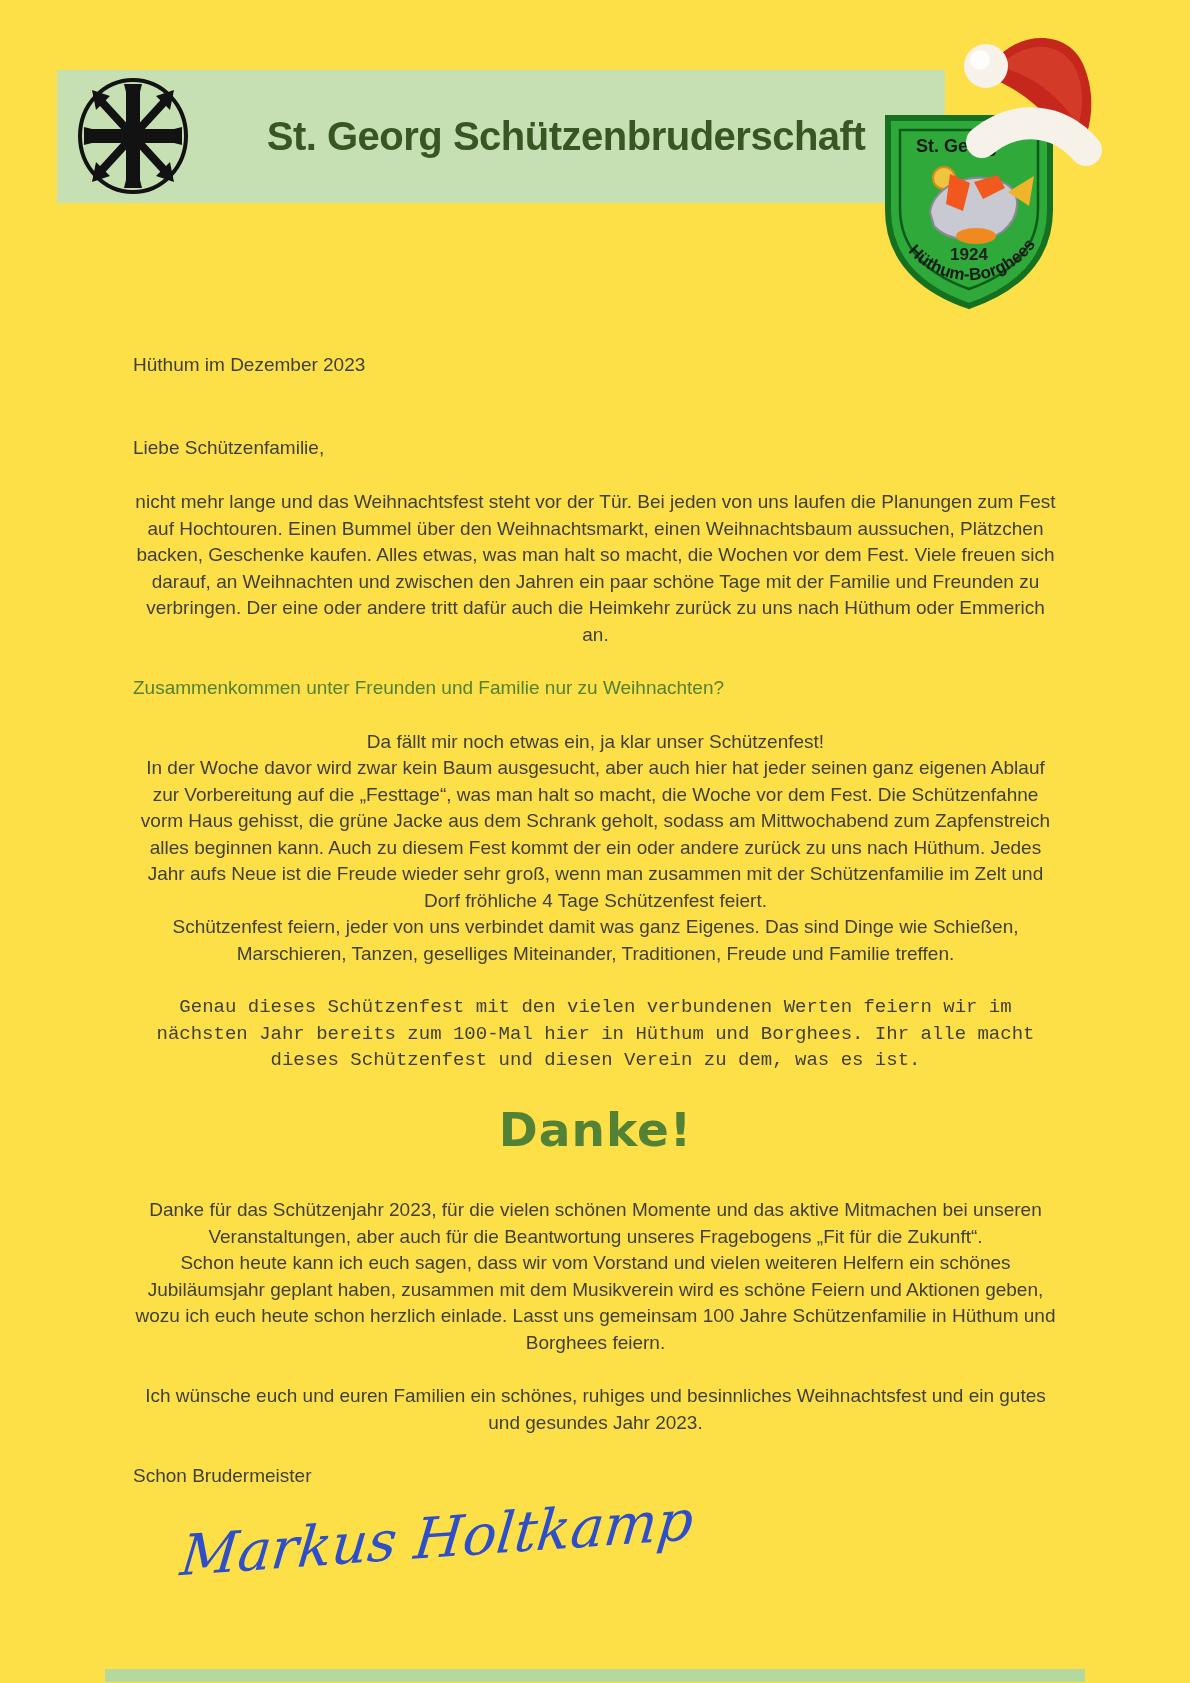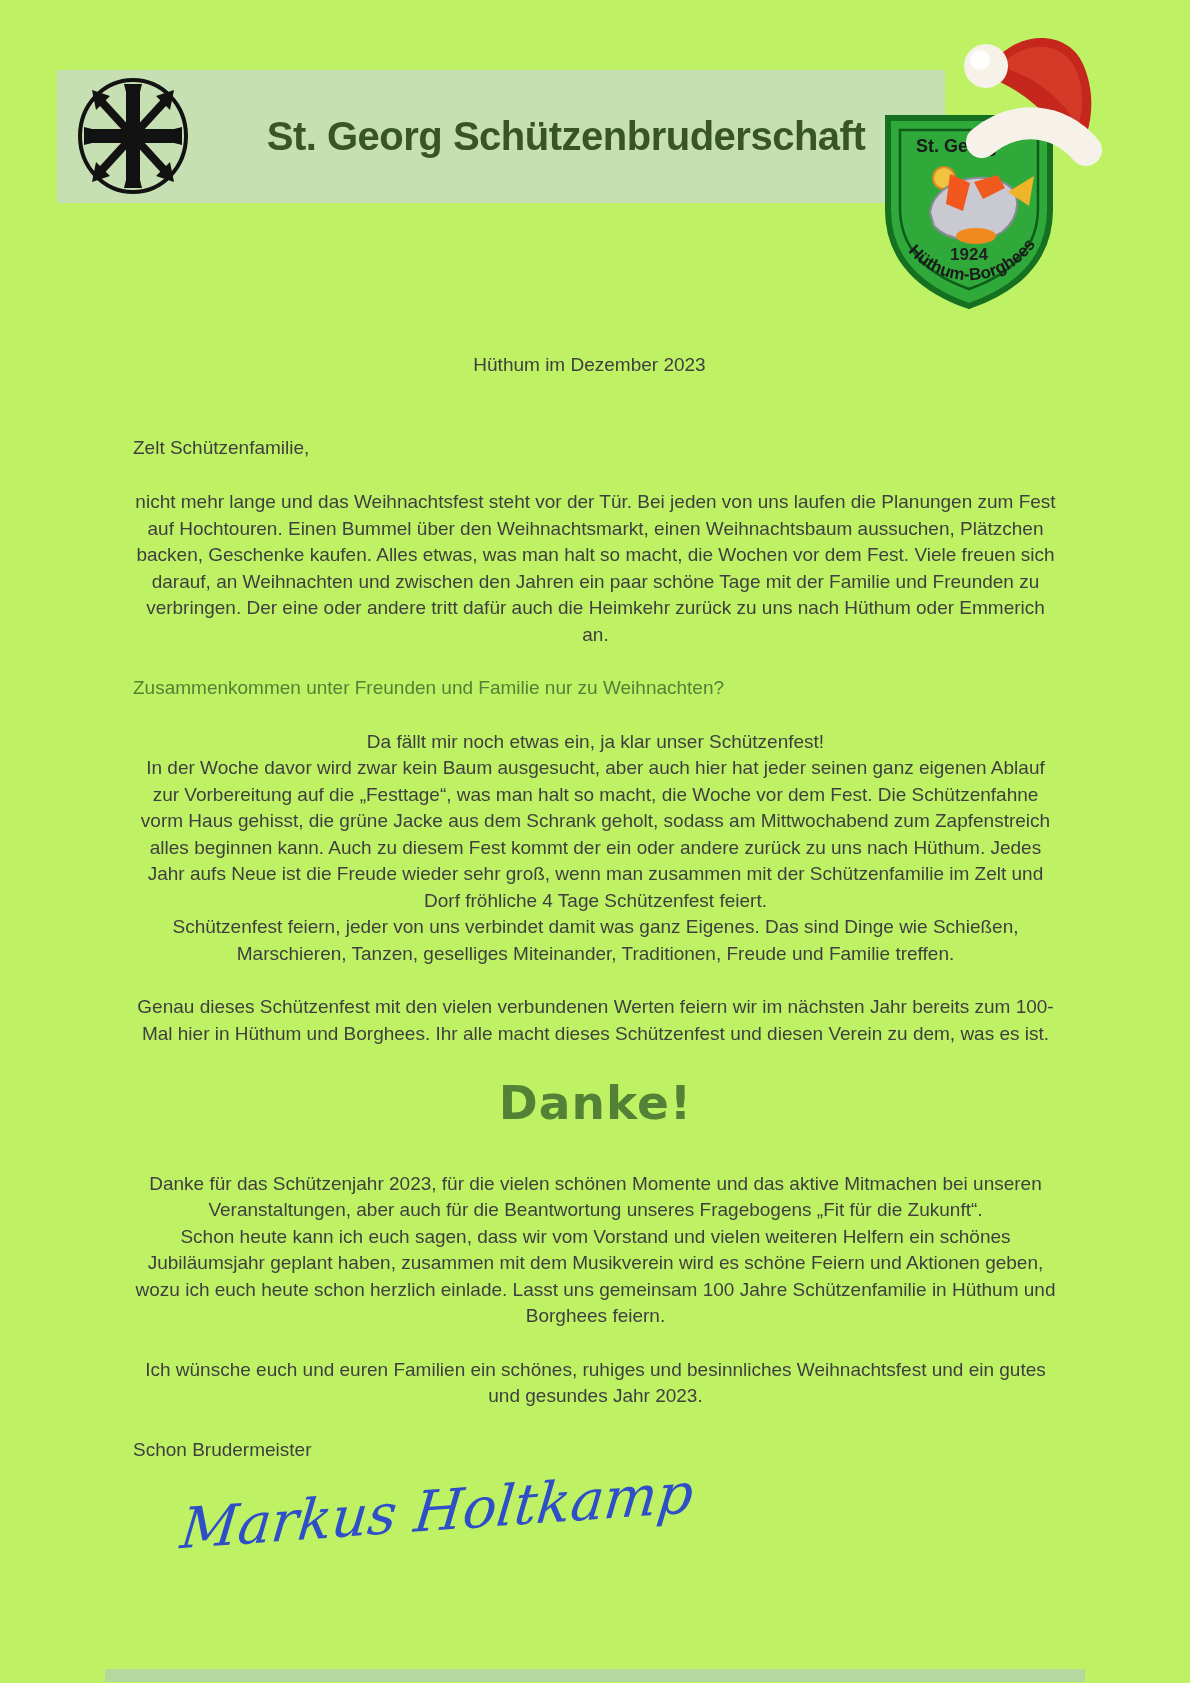--- a/index.html
+++ b/index.html
@@ -1,17 +1,17 @@
 <!DOCTYPE html>
 <html lang="de"><head>
 <meta charset="utf-8">
 <style>
   html,body { margin:0; padding:0; background:#ffffff; }
   .page {
-    position:relative; width:1190px; height:1683px; background:#bef264;
+    position:relative; width:1190px; height:1683px; background:#fde047;
     font-family:"Liberation Sans", sans-serif; color:#3f3f3f; overflow:hidden;
   }
 
   
   .banner {
     position:absolute; left:57px; top:70px; width:888px; height:133px;
     background:#c6e0b4; display:flex; flex-direction:column;
     align-items:center; justify-content:center;
   }
   .banner-title {
@@ -22,24 +22,24 @@
 
   
   .crest { position:absolute; left:878px; top:112px; }
   .santa-hat { position:absolute; left:948px; top:22px; }
 
   
   .letter {
     position:absolute; left:133px; top:352px; width:925px;
     font-size:19px; line-height:26.5px; color:#3f3f3f;
   }
-  .date-line { text-align:center; margin:0 12px 56px 0; }
+  .date-line { text-align:left; margin:0 12px 56px 0; }
   .salutation { margin:0 0 28px 0; }
   .para { margin:0 0 27px 0; white-space:pre-line;text-align:center; }
-  .para.tight { margin-bottom:0; }
+  .para.tight { margin-bottom:0;font-family:Liberation Mono, monospace; }
   .green-heading { color:#538135; font-weight:normal; margin:0 0 27px 0; }
   .emphasis { color:#282828; letter-spacing:0.2px; margin:0; white-space:pre-line; }
   .danke {
     text-align:center; color:#538135; font-size:47px; line-height:1.1;
     font-weight:bold; letter-spacing:1px;
     font-family:"DejaVu Sans", sans-serif; margin:30px 0 42px 0;
   }
   .closing { margin:27px 0 0 0; }
   .signature {
     margin:38px 0 0 48px; color:#2e4fc7; font-size:56px; line-height:1;
@@ -110,21 +110,21 @@
       <path d="M42,44 C70,6 120,8 135,42 C150,76 143,112 128,136 C112,104 86,76 52,60 Z" fill="#c5271c"></path>
       <path d="M56,40 C80,18 112,20 126,44 C136,62 136,86 130,104 C116,80 92,58 62,48 Z" fill="#e04b33" opacity="0.55"></path>
       <path d="M34,120 C68,92 110,96 138,128" stroke="#f6f2ea" stroke-width="32" fill="none" stroke-linecap="round"></path>
       <circle cx="38" cy="44" r="22" fill="#f6f2ea"></circle>
       <circle cx="32" cy="38" r="10" fill="#ffffff" opacity="0.8"></circle>
     </svg>
   </div>
 
   <div class="letter">
     <p class="date-line">Hüthum im Dezember 2023</p>
-    <p class="salutation">Zelt Schützenfamilie,</p>
+    <p class="salutation">Liebe Schützenfamilie,</p>
     <p class="para">nicht mehr lange und das Weihnachtsfest steht vor der Tür. Bei jeden von uns laufen die Planungen zum Fest auf Hochtouren. Einen Bummel über den Weihnachtsmarkt, einen Weihnachtsbaum aussuchen, Plätzchen backen, Geschenke kaufen. Alles etwas, was man halt so macht, die Wochen vor dem Fest. Viele freuen sich darauf, an Weihnachten und zwischen den Jahren ein paar schöne Tage mit der Familie und Freunden zu verbringen. Der eine oder andere tritt dafür auch die Heimkehr zurück zu uns nach Hüthum oder Emmerich an.</p>
     <p class="green-heading">Zusammenkommen unter Freunden und Familie nur zu Weihnachten?</p>
     <p class="para">Da fällt mir noch etwas ein, ja klar unser Schützenfest!
 In der Woche davor wird zwar kein Baum ausgesucht, aber auch hier hat jeder seinen ganz eigenen Ablauf zur Vorbereitung auf die „Festtage“, was man halt so macht, die Woche vor dem Fest. Die Schützenfahne vorm Haus gehisst, die grüne Jacke aus dem Schrank geholt, sodass am Mittwochabend zum Zapfenstreich alles beginnen kann. Auch zu diesem Fest kommt der ein oder andere zurück zu uns nach Hüthum. Jedes Jahr aufs Neue ist die Freude wieder sehr groß, wenn man zusammen mit der Schützenfamilie im Zelt und Dorf fröhliche 4 Tage Schützenfest feiert.
 Schützenfest feiern, jeder von uns verbindet damit was ganz Eigenes. Das sind Dinge wie Schießen, Marschieren, Tanzen, geselliges Miteinander, Traditionen, Freude und Familie treffen.</p>
     <p class="para tight">Genau dieses Schützenfest mit den vielen verbundenen Werten feiern wir im nächsten Jahr bereits zum 100-Mal hier in Hüthum und Borghees. Ihr alle macht dieses Schützenfest und diesen Verein zu dem, was es ist.</p>
     <p class="danke">Danke!</p>
     <p class="para">Danke für das Schützenjahr 2023, für die vielen schönen Momente und das aktive Mitmachen bei unseren Veranstaltungen, aber auch für die Beantwortung unseres Fragebogens „Fit für die Zukunft“.
 Schon heute kann ich euch sagen, dass wir vom Vorstand und vielen weiteren Helfern ein schönes Jubiläumsjahr geplant haben, zusammen mit dem Musikverein wird es schöne Feiern und Aktionen geben, wozu ich euch heute schon herzlich einlade. Lasst uns gemeinsam 100 Jahre Schützenfamilie in Hüthum und Borghees feiern.</p>
     <p class="para">Ich wünsche euch und euren Familien ein schönes, ruhiges und besinnliches Weihnachtsfest und ein gutes und gesundes Jahr 2023.</p>

